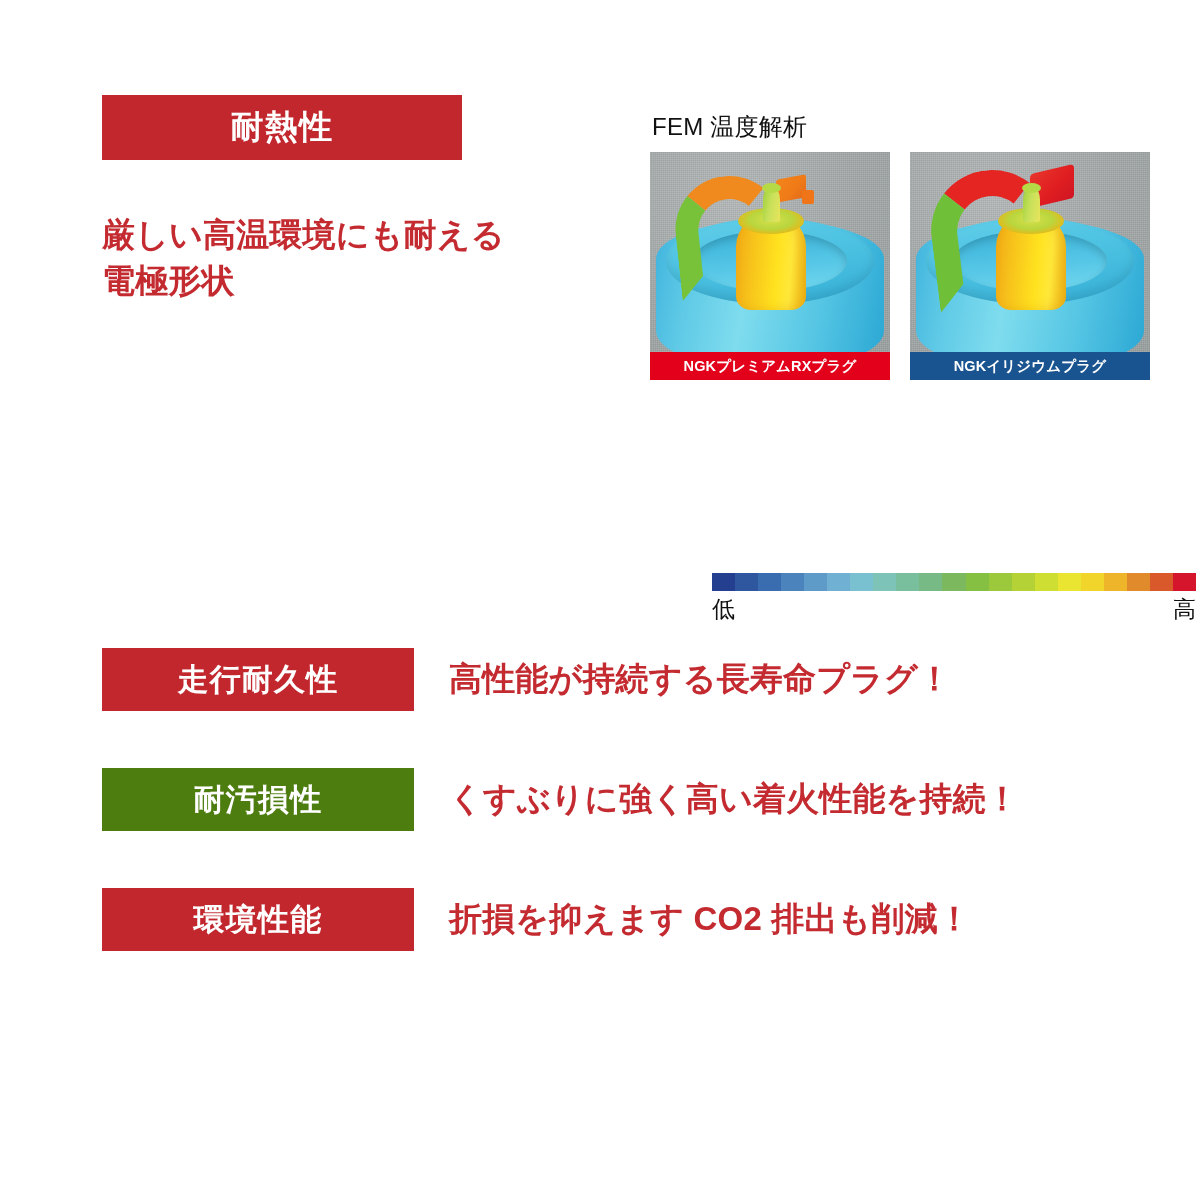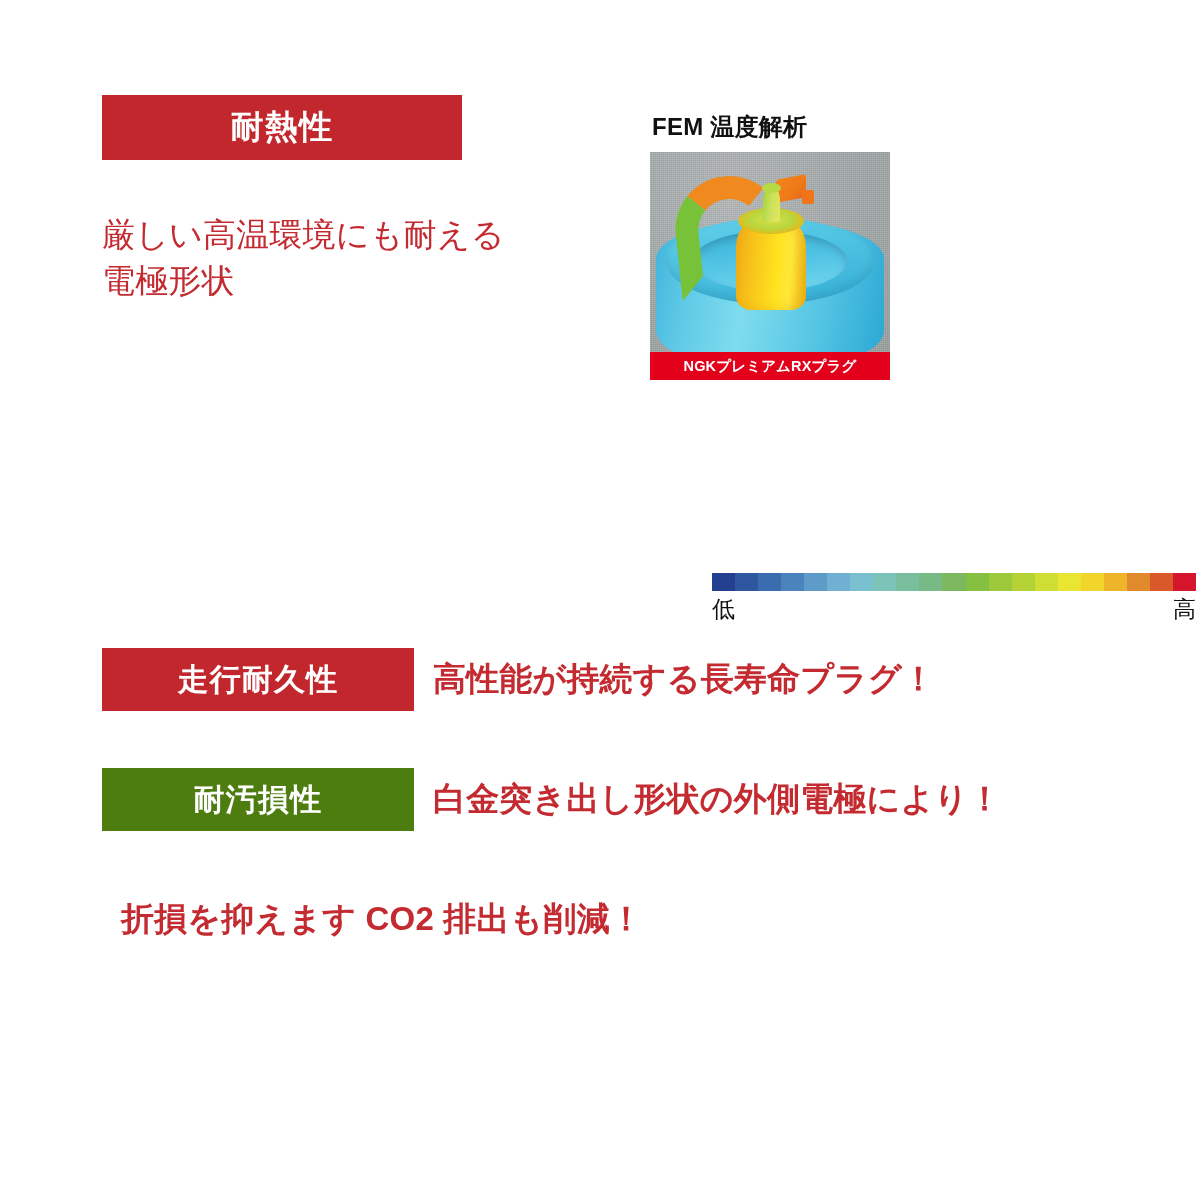--- a/index.html
+++ b/index.html
@@ -43,21 +43,21 @@
   }
   #heat-left {
     position: absolute;
     left: 0;
     top: 90px;
     width: 490px;
   }
   #heat-headline {
     color: #C42B31;
     font-size: 33px;
-    font-weight: 400;
+    font-weight: 700;
     line-height: 1.38;
     letter-spacing: 0.005em;
     white-space: pre-line;
   }
   #heat-body {
     margin-top: 22px;
     color: #1a1a1a;
     font-size: 25.5px;
     line-height: 1.68;
     letter-spacing: 0.002em;
@@ -72,21 +72,20 @@
     left: 508px;
     top: 0px;
     width: 488px;
   }
   #fem-caption {
     font-size: 24px;
     color: #111111;
     letter-spacing: 0.01em;
     margin-bottom: 9px;
     padding-left: 2px;
-    font-weight: bold;
   }
   #fem-panels {
     display: flex;
     gap: 20px;
   }
   .fem-panel {
     width: 240px;
     position: relative;
   }
   .fem-canvas {
@@ -281,21 +280,21 @@
   .feature-badge {
     width: 312px;
     height: 63px;
     font-size: 31px;
     flex: 0 0 312px;
   }
   .feature-text {
     color: #C42B31;
     font-size: 33px;
     font-weight: 700;
-    margin-left: 19px;
+    margin-left: 35px;
     letter-spacing: 0.005em;
     white-space: nowrap;
   }
 </style>
 </head>
 <body>
 
 <section id="heat-section">
 
   <div id="heat-badge" class="badge">耐熱性</div>
@@ -319,20 +318,34 @@
           <div class="tip tip-rx"></div>
           <div class="tip-rx-nub"></div>
           <div class="insulator"></div>
           <div class="insulator-top"></div>
           <div class="center-pin"></div>
           <div class="center-pin-cap"></div>
         </div>
         <div class="plug-label rx" style="background: rgb(227, 0, 27);">NGKプレミアムRXプラグ</div>
       </div>
 
+      <div class="fem-panel">
+        <div class="fem-canvas">
+          <div class="body-outer"></div>
+          <div class="body-rim"></div>
+          <div class="body-bore"></div>
+          <div class="arm arm-ir"></div>
+          <div class="tip tip-ir"></div>
+          <div class="insulator"></div>
+          <div class="insulator-top"></div>
+          <div class="center-pin"></div>
+          <div class="center-pin-cap"></div>
+        </div>
+        <div class="plug-label ir" style="background: rgb(26, 84, 144);">NGKイリジウムプラグ</div>
+      </div>
 
     </div>
   </figure>
 
   <div id="scale-block">
     <div id="scale-bar">
         <span style="background: rgb(36, 63, 143);"></span>
         <span style="background: rgb(47, 87, 160);"></span>
         <span style="background: rgb(58, 109, 175);"></span>
         <span style="background: rgb(75, 132, 188);"></span>
@@ -362,18 +375,19 @@
 
 </section>
 
 <section id="features">
     <div class="feature-row">
       <div class="badge feature-badge" style="background: rgb(193, 39, 45);">走行耐久性</div>
       <div class="feature-text" style="color: rgb(196, 43, 49);">高性能が持続する長寿命プラグ！</div>
     </div>
     <div class="feature-row">
       <div class="badge feature-badge" style="background: #4d7c0f;">耐汚損性</div>
-      <div class="feature-text" style="color: rgb(196, 43, 49);">白金突き出し形状の外側電極により！</div>
+      <div class="feature-text" style="color: rgb(196, 43, 49);">くすぶりに強く高い着火性能を持続！</div>
     </div>
     <div class="feature-row">
+      <div class="badge feature-badge" style="background: rgb(193, 39, 45);">環境性能</div>
       <div class="feature-text" style="color: rgb(196, 43, 49);">折損を抑えます CO2 排出も削減！</div>
     </div>
   </section>
 
 </body></html>

